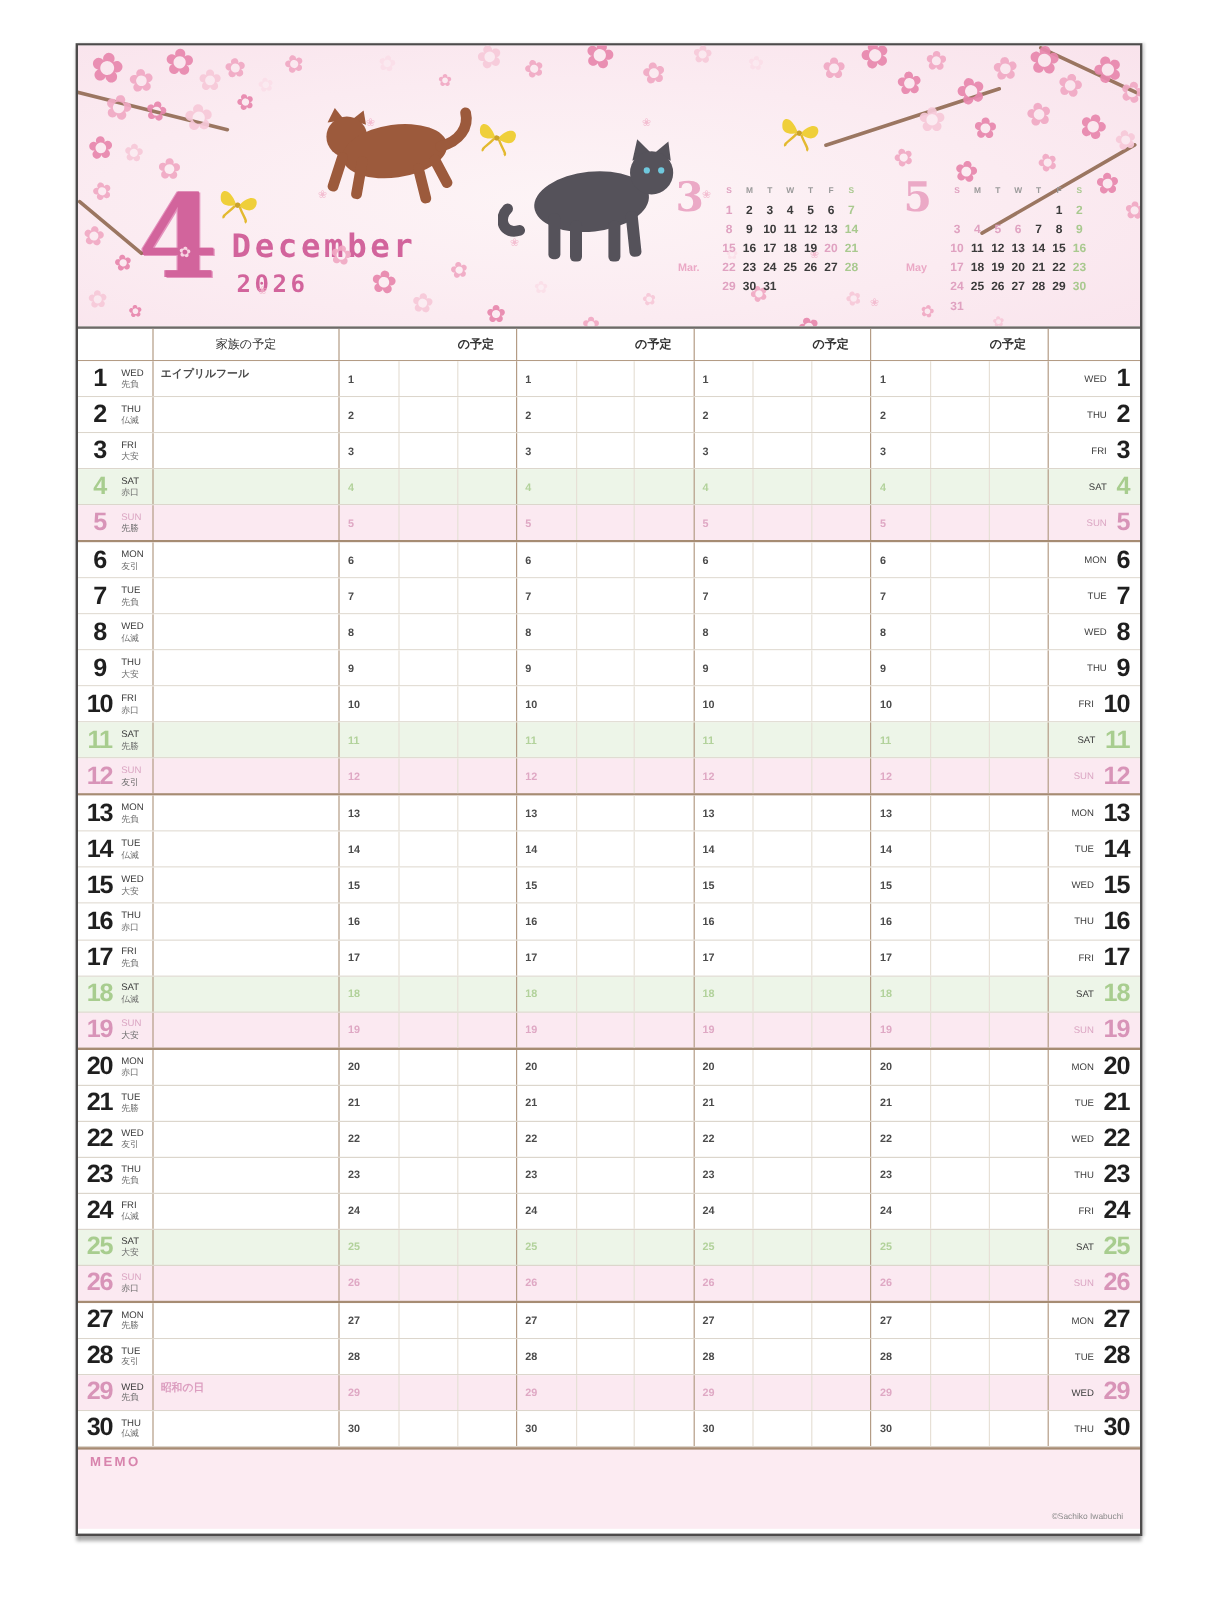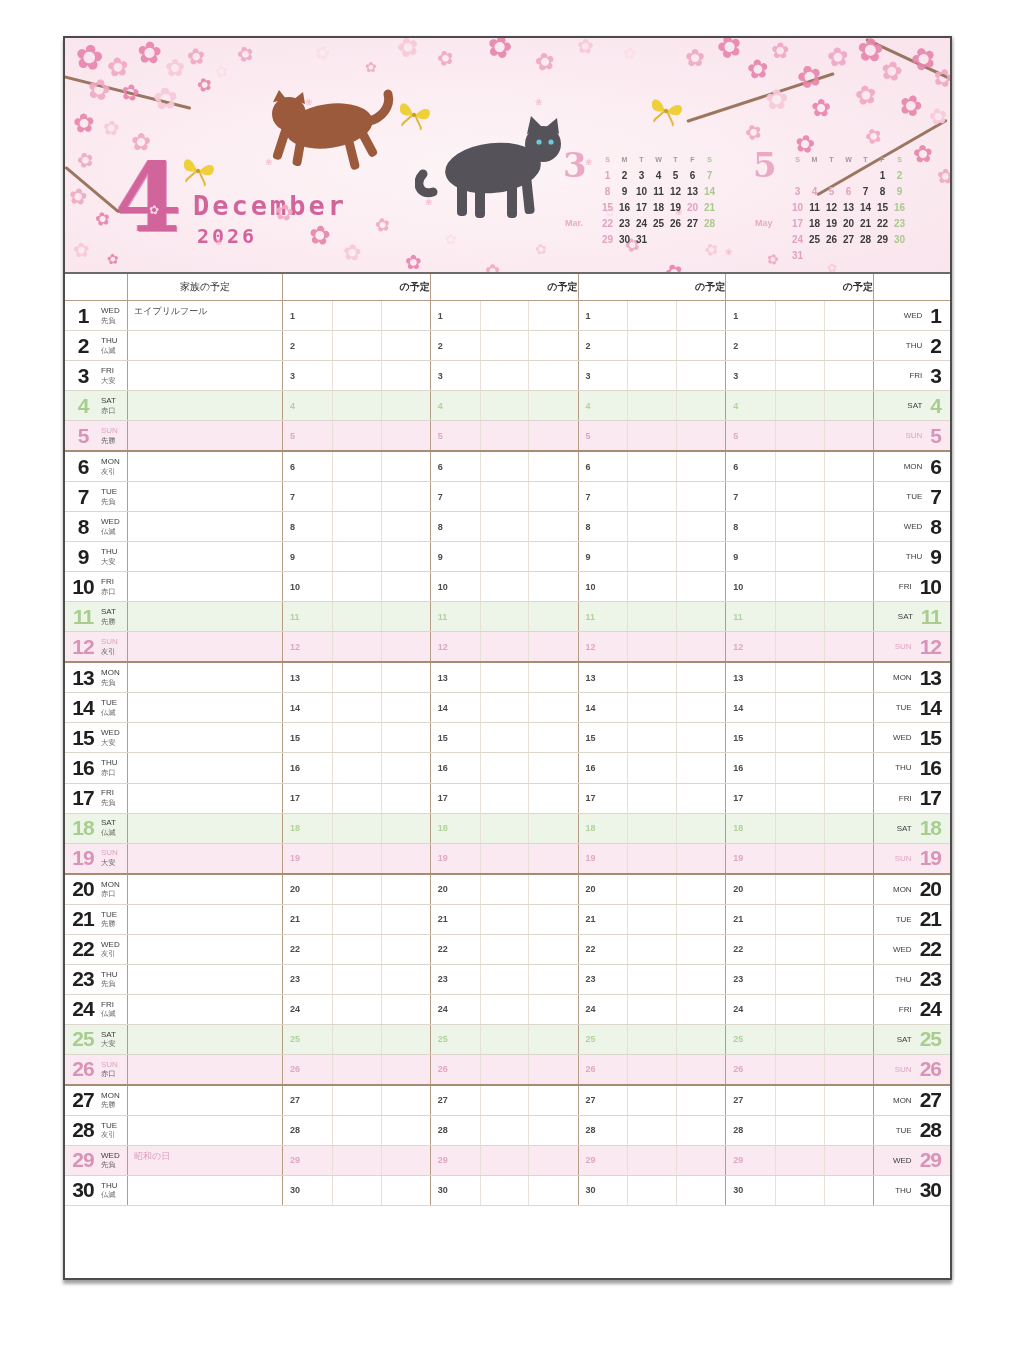--- a/index.html
+++ b/index.html
@@ -34,35 +34,35 @@
   
   .cat{position:absolute;}
   .bfly{position:absolute;}
   
   .thead{position:absolute;left:0;top:234px;width:885px;height:29px;display:grid;
     grid-template-columns:63px 155px 1fr 1fr 1fr 1fr 76px;
     border-top:2px solid #6e6a68;border-bottom:1px solid #b49c85;background:#fff;box-sizing:border-box;}
   .thead .hcell{display:flex;align-items:center;box-sizing:border-box;}
   .bR{border-right:1px solid #b49c85;}
   .h-family{justify-content:center;font-size:10px;font-weight:normal;color:#333;}
-  .h-sched{justify-content:flex-end;padding-right:0;font-size:10px;font-weight:bold;color:#333;}
+  .h-sched{justify-content:flex-end;padding-right:18px;font-size:10px;font-weight:bold;color:#333;}
   #rows{position:absolute;left:0;top:263px;width:885px;height:905px;display:flex;flex-direction:column;}
   .row{flex:1;display:grid;grid-template-columns:63px 155px 1fr 1fr 1fr 1fr 76px;
     border-bottom:1px solid #dcd6cc;box-sizing:border-box;background:#fff;}
   .row.week-end{border-bottom:2px solid #a68c73;}
   .row.sat{background:#edf5e8;}
   .row.sun,.row.hol{background:#fbe9f1;}
   .cell{box-sizing:border-box;position:relative;}
   .c-day-l{display:flex;align-items:center;}
   .dnum{width:36px;text-align:center;font-size:21px;font-weight:bold;color:#1f1f1f;letter-spacing:-1px;}
   .dstack{display:flex;flex-direction:column;font-size:8px;line-height:1.2;color:#3c3c3c;}
   .rk{color:#6a6a6a;transform:scale(.92);transform-origin:left;}
   .row.sat .dnum{color:#a8cd8f;} .row.sun .dnum,.row.hol .dnum{color:#d894b8;}
   .row.sun .wd{color:#dba6c3;}
-  .c-family{font-size:9px;}
+  .c-family{font-size:9px;font-weight:bold;}
   .note{position:absolute;left:6px;top:4px;color:#4a4a4a;white-space:nowrap;}
   .note.pinknote{color:#dc9ec0;}
   .c-sched{display:flex;align-items:center;}
   .snum{padding-left:7px;font-size:9px;font-weight:bold;color:#4b4b4b;}
   .row.sat .snum{color:#b2d29b;} .row.sun .snum,.row.hol .snum{color:#dfa8c4;}
   .c-sched::before,.c-sched::after{content:"";position:absolute;top:0;bottom:0;width:1px;background:#e7e0d6;}
   .c-sched::before{left:33.3%;} .c-sched::after{left:66.6%;}
   .c-day-r{display:flex;align-items:center;justify-content:flex-end;padding-right:9px;}
   .wd2{font-size:8px;color:#3c3c3c;margin-right:8px;}
   .dnum2{font-size:21px;font-weight:bold;color:#1f1f1f;letter-spacing:-1px;}
@@ -1105,14 +1105,18 @@
           <div class="cell c-sched bR">
             <span class="snum">30</span>
           </div>
     <div class="cell c-day-r">
       <span class="wd2">THU</span>
       <span class="dnum2">30</span>
     </div>
         </div>
       </div>
 
+    <div class="memo">
+      <div class="memo-label">MEMO</div>
+      <div class="credit">©Sachiko Iwabuchi</div>
+    </div>
   </div>
 </div>
 
 </body></html>

